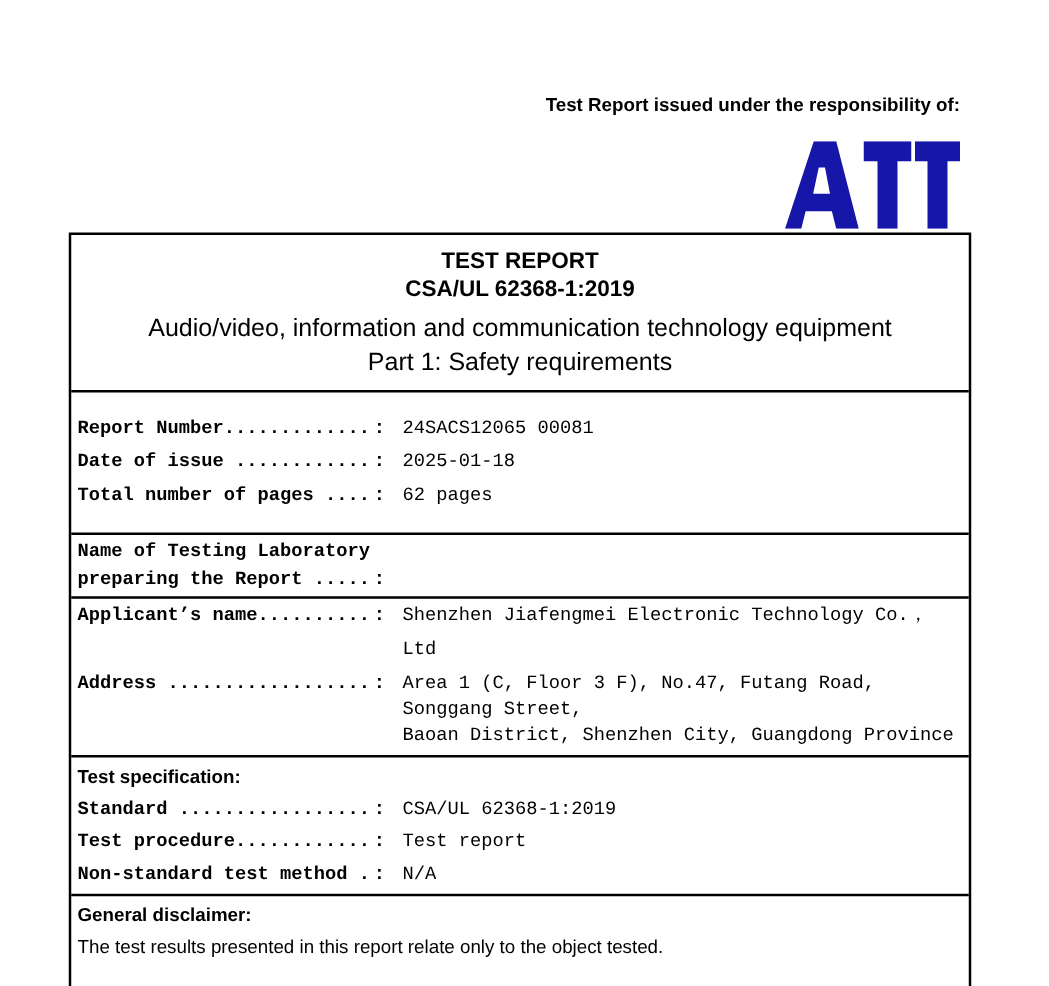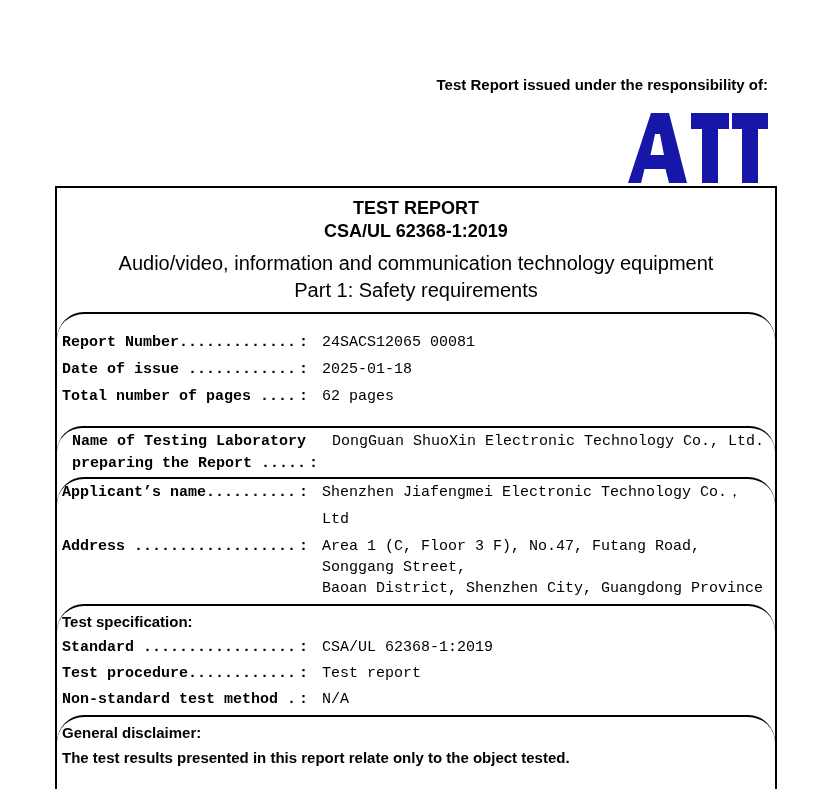--- a/index.html
+++ b/index.html
@@ -14,49 +14,49 @@
     text-align:right; font-size:15px; font-weight:bold; line-height:18px;
     white-space:nowrap;
   }
   .logo-wrap { position:absolute; top:113px; left:628px; width:140px; height:70px; }
 
   .report-table {
     position:absolute; top:186px; left:55px; width:722px;
     border:2px solid #000; border-bottom-width:3px;
     font-size:15px; line-height:27px;
   }
-  .section { border-top:2px solid #000; padding:0 4px 0 5px;border-radius:27px; }
+  .section { border-top:2px solid #000; padding:0 4px 0 5px; }
   .section:first-child { border-top:none; }
 
   
   .sec-title { text-align:center; padding:9px 4px 8px 4px; }
   .t-line { font-weight:bold; font-size:18px; line-height:23px; }
   .t-sub  { font-weight:normal; font-size:20px; line-height:27px; }
   .t-gap  { height:7px; }
 
   
   .row { display:flex; align-items:flex-start;font-family:Liberation Mono, monospace; }
   .lbl { width:246px; flex:none; font-weight:bold; display:flex; }
-  .lbl-block { width:246px; flex:none; font-weight:bold;margin-left:10px; }
+  .lbl-block { width:246px; flex:none; font-weight:bold; }
   .lbl-block .l2 { display:flex; }
   .lt { white-space:pre; flex:none; }
   .leader { flex:1 1 auto; overflow:hidden; white-space:nowrap; min-width:0; }
   .colon { flex:none; padding-left:4px; white-space:pre; font-weight:bold; }
   .val { flex:1 1 auto; font-weight:normal; padding-left:14px; }
   .val .vline { line-height:21px; }
 
   .sec-report { padding-top:15px; padding-bottom:16px; }
   .sec-lab { padding-top:3px; padding-bottom:2px; line-height:22px; }
   .sec-applicant { padding-top:0; padding-bottom:5px; }
   .sec-applicant .addr-row { line-height:21px; margin-top:3px; }
   .sec-applicant .addr-row .lbl { line-height:21px; }
   .sec-spec { padding-top:3px; padding-bottom:2px; line-height:26px; }
   .sec-disc { padding-top:3px; padding-bottom:20px; line-height:25px; }
   .sec-heading { font-weight:bold; }
-  .disc-text { font-weight:bold; }
+  .disc-text { font-weight:normal; }
 
   .gray-row { border-top:2px solid #000; height:15px; background:#dedede; }
 </style>
 </head>
 <body>
 
 <div class="issuer-line">Test Report issued under the responsibility of:</div>
 
 <div class="logo-wrap">
   <svg width="140" height="70" viewBox="0 0 140 70" aria-hidden="true">
@@ -106,21 +106,20 @@
   <div class="section sec-lab">
     <div class="row">
       <div class="lbl-block">
         <div class="l1">Name of Testing Laboratory</div>
         <div class="l2">
           <span class="lt">preparing the Report </span>
           <span class="leader">................................................................................</span>
           <span class="colon">:</span>
         </div>
       </div>
-      <div class="val">DongGuan ShuoXin Electronic Technology Co., Ltd.</div>
     </div>
   </div>
 
   <div class="section sec-applicant">
     <div class="row">
       <div class="lbl">
         <span class="lt">Applicant’s name</span>
         <span class="leader">................................................................................</span>
         <span class="colon">:</span>
       </div>

